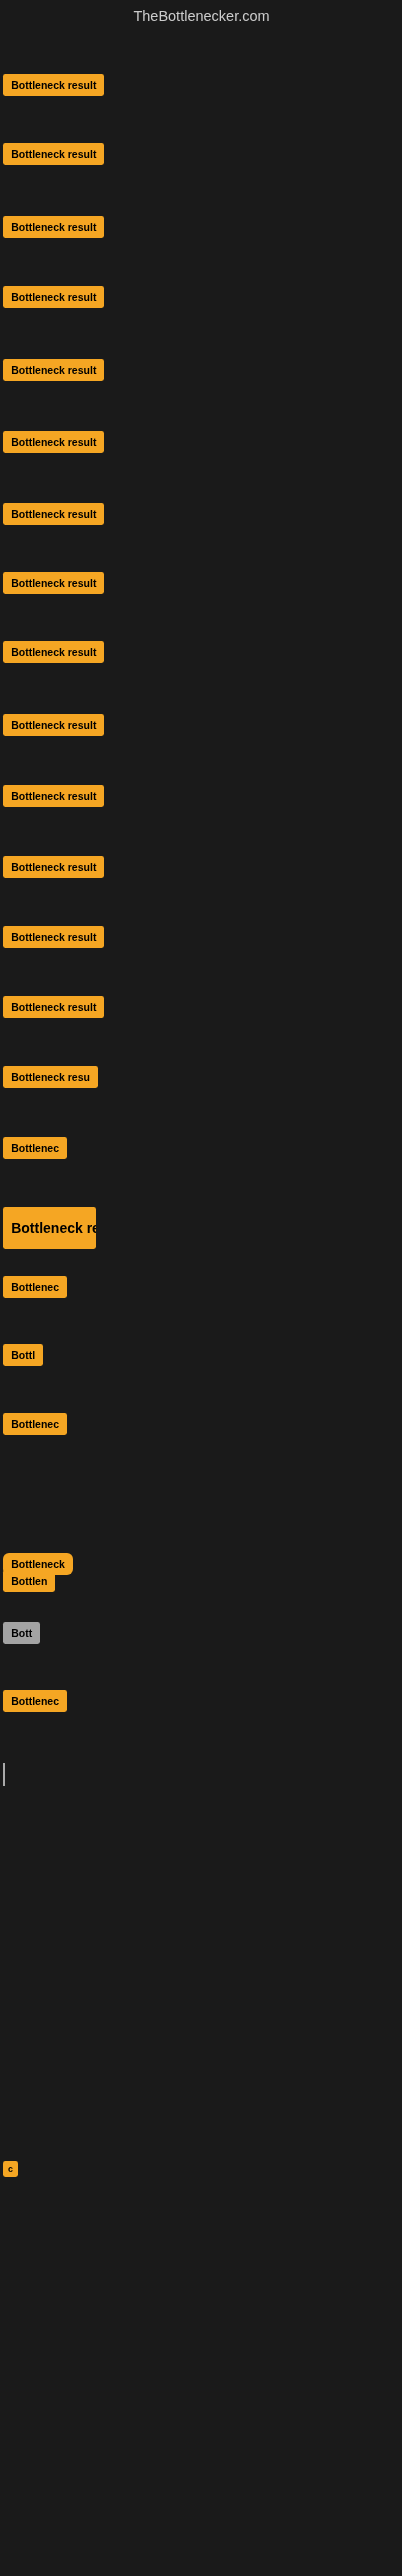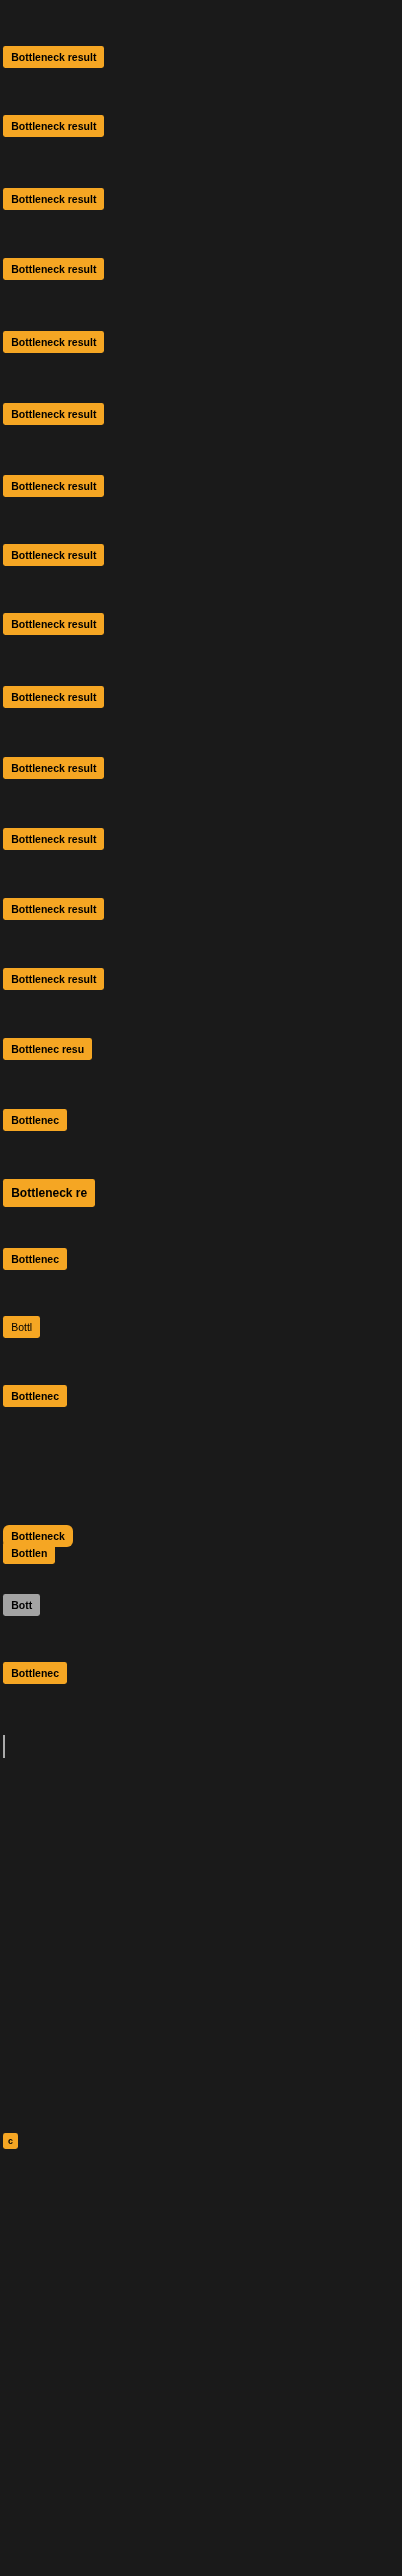--- a/index.html
+++ b/index.html
@@ -14,41 +14,42 @@
       background-color: #1a1a1a;
       font-family: Arial, sans-serif;
       position: relative;
     }
   </style>
 </head>
 <body>
 
 <div style="width:403px; min-height:2576px; background:#1a1a1a; position:relative;">
 
+  <div style="text-align:center; color:#cccccc; font-size:14.5px; padding:8px 0 4px 0; background:#1a1a1a;">TheBottlenecker.com</div>
 
   <div id="items-container" style="position:relative; width:403px; height:2576px;">
   <div style="position: absolute; top: 46px; left: 3.2px; background-color: rgb(245, 166, 35); color: rgb(0, 0, 0); font-size: 10.5px; font-weight: bold; padding: 4.8px 8px; border-radius: 2.4px; white-space: nowrap; overflow: hidden; max-width: 121px; cursor: pointer;">Bottleneck result</div>
       <div style="position: absolute; top: 115px; left: 3.2px; background-color: rgb(245, 166, 35); color: rgb(0, 0, 0); font-size: 10.5px; font-weight: bold; padding: 4.8px 8px; border-radius: 2.4px; white-space: nowrap; overflow: hidden; max-width: 121px; cursor: pointer;">Bottleneck result</div>
       <div style="position: absolute; top: 188px; left: 3.2px; background-color: rgb(245, 166, 35); color: rgb(0, 0, 0); font-size: 10.5px; font-weight: bold; padding: 4.8px 8px; border-radius: 2.4px; white-space: nowrap; overflow: hidden; max-width: 121px; cursor: pointer;">Bottleneck result</div>
       <div style="position: absolute; top: 258px; left: 3.2px; background-color: rgb(245, 166, 35); color: rgb(0, 0, 0); font-size: 10.5px; font-weight: bold; padding: 4.8px 8px; border-radius: 2.4px; white-space: nowrap; overflow: hidden; max-width: 121px; cursor: pointer;">Bottleneck result</div>
       <div style="position: absolute; top: 331px; left: 3.2px; background-color: rgb(245, 166, 35); color: rgb(0, 0, 0); font-size: 10.5px; font-weight: bold; padding: 4.8px 8px; border-radius: 2.4px; white-space: nowrap; overflow: hidden; max-width: 121px; cursor: pointer;">Bottleneck result</div>
       <div style="position: absolute; top: 403px; left: 3.2px; background-color: rgb(245, 166, 35); color: rgb(0, 0, 0); font-size: 10.5px; font-weight: bold; padding: 4.8px 8px; border-radius: 2.4px; white-space: nowrap; overflow: hidden; max-width: 121px; cursor: pointer;">Bottleneck result</div>
       <div style="position: absolute; top: 475px; left: 3.2px; background-color: rgb(245, 166, 35); color: rgb(0, 0, 0); font-size: 10.5px; font-weight: bold; padding: 4.8px 8px; border-radius: 2.4px; white-space: nowrap; overflow: hidden; max-width: 121px; cursor: pointer;">Bottleneck result</div>
       <div style="position: absolute; top: 544px; left: 3.2px; background-color: rgb(245, 166, 35); color: rgb(0, 0, 0); font-size: 10.5px; font-weight: bold; padding: 4.8px 8px; border-radius: 2.4px; white-space: nowrap; overflow: hidden; max-width: 121px; cursor: pointer;">Bottleneck result</div>
       <div style="position: absolute; top: 613px; left: 3.2px; background-color: rgb(245, 166, 35); color: rgb(0, 0, 0); font-size: 10.5px; font-weight: bold; padding: 4.8px 8px; border-radius: 2.4px; white-space: nowrap; overflow: hidden; max-width: 121px; cursor: pointer;">Bottleneck result</div>
       <div style="position: absolute; top: 686px; left: 3.2px; background-color: rgb(245, 166, 35); color: rgb(0, 0, 0); font-size: 10.5px; font-weight: bold; padding: 4.8px 8px; border-radius: 2.4px; white-space: nowrap; overflow: hidden; max-width: 121px; cursor: pointer;">Bottleneck result</div>
       <div style="position: absolute; top: 757px; left: 3.2px; background-color: rgb(245, 166, 35); color: rgb(0, 0, 0); font-size: 10.5px; font-weight: bold; padding: 4.8px 8px; border-radius: 2.4px; white-space: nowrap; overflow: hidden; max-width: 121px; cursor: pointer;">Bottleneck result</div>
       <div style="position: absolute; top: 828px; left: 3.2px; background-color: rgb(245, 166, 35); color: rgb(0, 0, 0); font-size: 10.5px; font-weight: bold; padding: 4.8px 8px; border-radius: 2.4px; white-space: nowrap; overflow: hidden; max-width: 121px; cursor: pointer;">Bottleneck result</div>
       <div style="position: absolute; top: 898px; left: 3.2px; background-color: rgb(245, 166, 35); color: rgb(0, 0, 0); font-size: 10.5px; font-weight: bold; padding: 4.8px 8px; border-radius: 2.4px; white-space: nowrap; overflow: hidden; max-width: 121px; cursor: pointer;">Bottleneck result</div>
       <div style="position: absolute; top: 968px; left: 3.2px; background-color: rgb(245, 166, 35); color: rgb(0, 0, 0); font-size: 10.5px; font-weight: bold; padding: 4.8px 8px; border-radius: 2.4px; white-space: nowrap; overflow: hidden; max-width: 121px; cursor: pointer;">Bottleneck result</div>
-      <div style="position: absolute; top: 1038px; left: 3.2px; background-color: rgb(245, 166, 35); color: rgb(0, 0, 0); font-size: 10.5px; font-weight: bold; padding: 4.8px 8px; border-radius: 2.4px; white-space: nowrap; overflow: hidden; max-width: 105px; cursor: pointer;">Bottlenec resu</div>
+      <div style="position: absolute; top: 1038px; left: 3.2px; background-color: rgb(245, 166, 35); color: rgb(0, 0, 0); font-size: 10.5px; font-weight: bold; padding: 4.8px 8px; border-radius: 2.4px; white-space: nowrap; overflow: hidden; max-width: 105px; cursor: pointer;">Bottleneck resu</div>
       <div style="position: absolute; top: 1109px; left: 3.2px; background-color: rgb(245, 166, 35); color: rgb(0, 0, 0); font-size: 10.5px; font-weight: bold; padding: 4.8px 8px; border-radius: 2.4px; white-space: nowrap; overflow: hidden; max-width: 76px; cursor: pointer;">Bottlenec</div>
-      <div style="position: absolute; top: 1179px; left: 3.2px; background-color: rgb(245, 166, 35); color: rgb(0, 0, 0); font-size: 12px; font-weight: bold; padding: 7px 8px; border-radius: 2.4px; white-space: nowrap; overflow: hidden; max-width: 93px; cursor: pointer;">Bottleneck re</div>
+      <div style="position: absolute; top: 1179px; left: 3.2px; background-color: rgb(245, 166, 35); color: rgb(0, 0, 0); font-size: 14px; font-weight: bold; padding: 13px 8px; border-radius: 2.4px; white-space: nowrap; overflow: hidden; max-width: 93px; cursor: pointer;">Bottleneck re</div>
       <div style="position: absolute; top: 1248px; left: 3.2px; background-color: rgb(245, 166, 35); color: rgb(0, 0, 0); font-size: 10.5px; font-weight: bold; padding: 4.8px 8px; border-radius: 2.4px; white-space: nowrap; overflow: hidden; max-width: 74px; cursor: pointer;">Bottlenec</div>
-      <div style="position: absolute; top: 1316px; left: 3.2px; background-color: rgb(245, 166, 35); color: rgb(0, 0, 0); font-size: 10.5px; font-weight: normal; padding: 4.8px 8px; border-radius: 2.4px; white-space: nowrap; overflow: hidden; max-width: 56px; cursor: pointer;">Bottl</div>
+      <div style="position: absolute; top: 1316px; left: 3.2px; background-color: rgb(245, 166, 35); color: rgb(0, 0, 0); font-size: 10.5px; font-weight: bold; padding: 4.8px 8px; border-radius: 2.4px; white-space: nowrap; overflow: hidden; max-width: 56px; cursor: pointer;">Bottl</div>
       <div style="position: absolute; top: 1385px; left: 3.2px; background-color: rgb(245, 166, 35); color: rgb(0, 0, 0); font-size: 10.5px; font-weight: bold; padding: 4.8px 8px; border-radius: 2.4px; white-space: nowrap; overflow: hidden; max-width: 74px; cursor: pointer;">Bottlenec</div>
       <div style="position: absolute; top: 1542px; left: 3.2px; background-color: rgb(245, 166, 35); color: rgb(0, 0, 0); font-size: 10.5px; font-weight: bold; padding: 4.8px 8px; border-radius: 2.4px; white-space: nowrap; overflow: hidden; max-width: 64px; cursor: pointer;">Bottlen</div>
       <div style="position: absolute; top: 1525px; left: 3.2px; background-color: rgb(245, 166, 35); color: rgb(0, 0, 0); font-size: 10.5px; font-weight: bold; padding: 4.8px 8px; border-radius: 6px; white-space: nowrap; overflow: hidden; max-width: 81px; cursor: pointer;">Bottleneck</div>
       <div style="position: absolute; top: 1594px; left: 3.2px; background-color: #a3a3a3; color: rgb(0, 0, 0); font-size: 10.5px; font-weight: bold; padding: 4.8px 8px; border-radius: 2.4px; white-space: nowrap; overflow: hidden; max-width: 50px; cursor: pointer;">Bott</div>
       <div style="position: absolute; top: 1662px; left: 3.2px; background-color: rgb(245, 166, 35); color: rgb(0, 0, 0); font-size: 10.5px; font-weight: bold; padding: 4.8px 8px; border-radius: 2.4px; white-space: nowrap; overflow: hidden; max-width: 74px; cursor: pointer;">Bottlenec</div>
       <div style="position: absolute; top: 1735px; left: 3.2px; width: 1.6px; height: 22.5px; background-color: rgb(170, 170, 170);"></div>
       <div style="position: absolute; top: 2133px; left: 3.2px; background-color: rgb(245, 166, 35); color: rgb(0, 0, 0); font-size: 8.9px; font-weight: bold; padding: 3.2px 4.8px; border-radius: 2.4px; cursor: pointer;">c</div>
     </div>
 
 </div>

